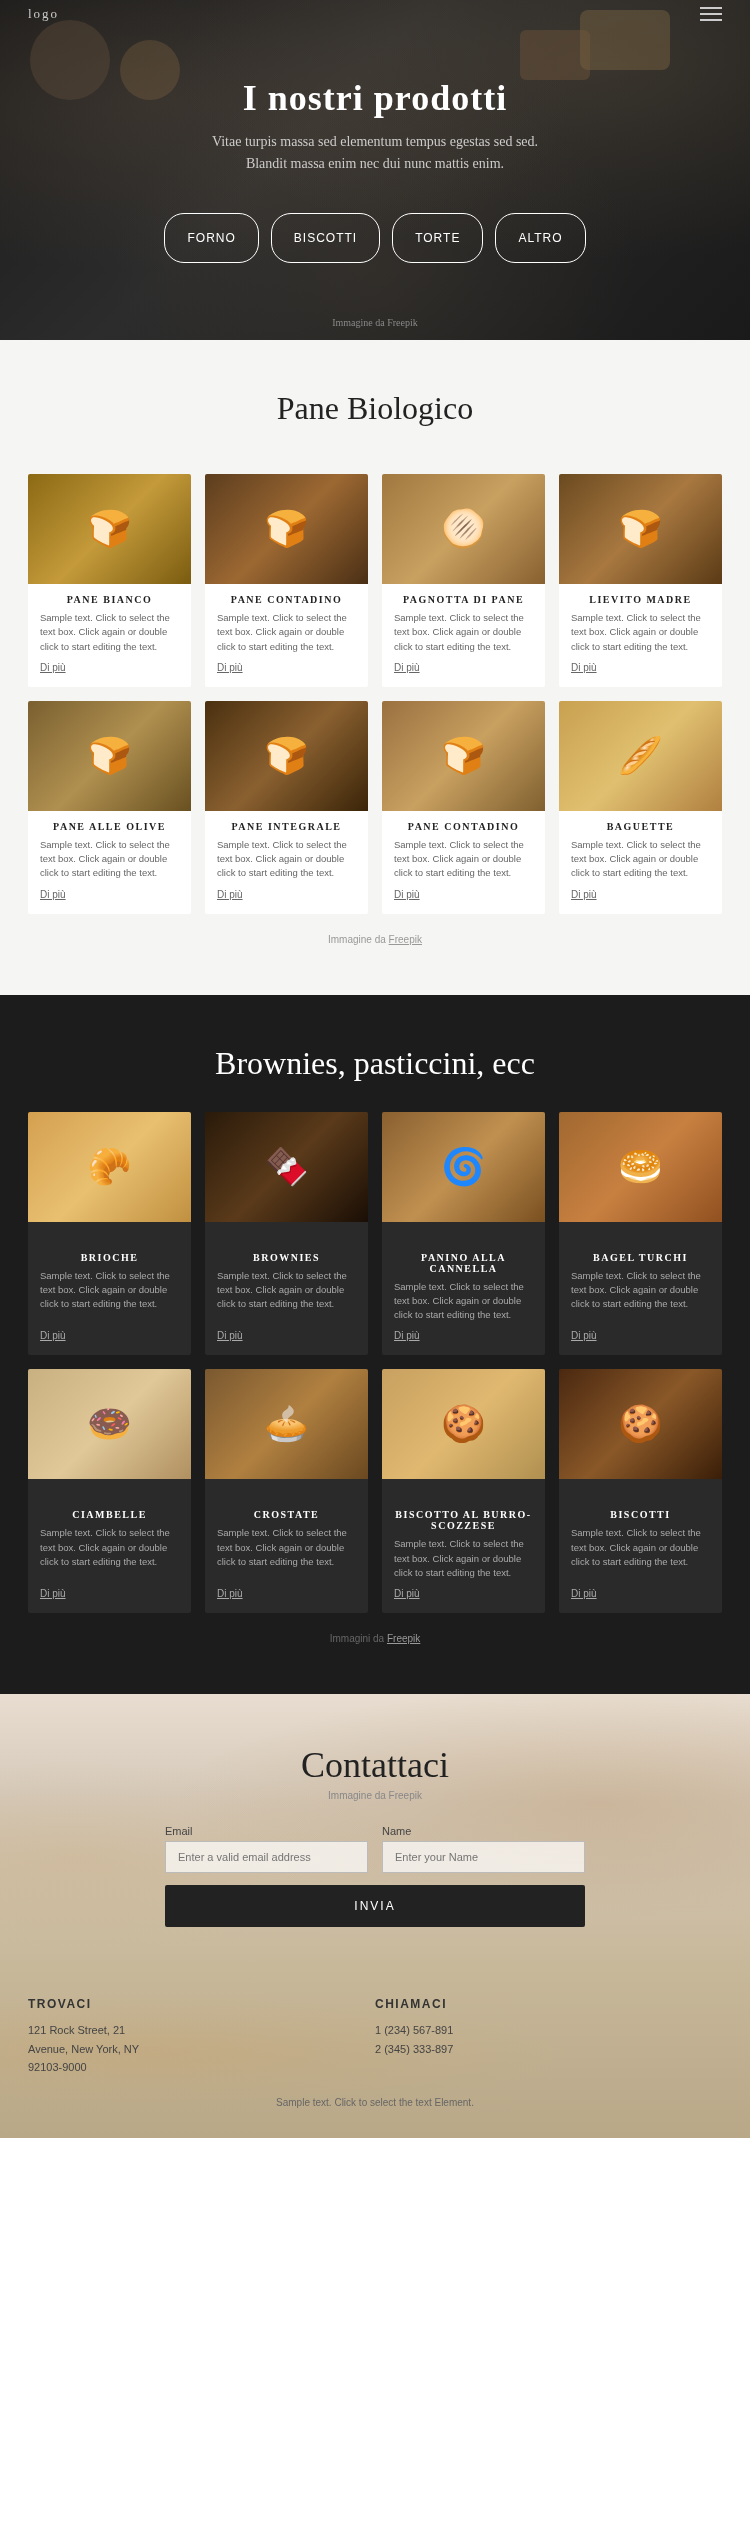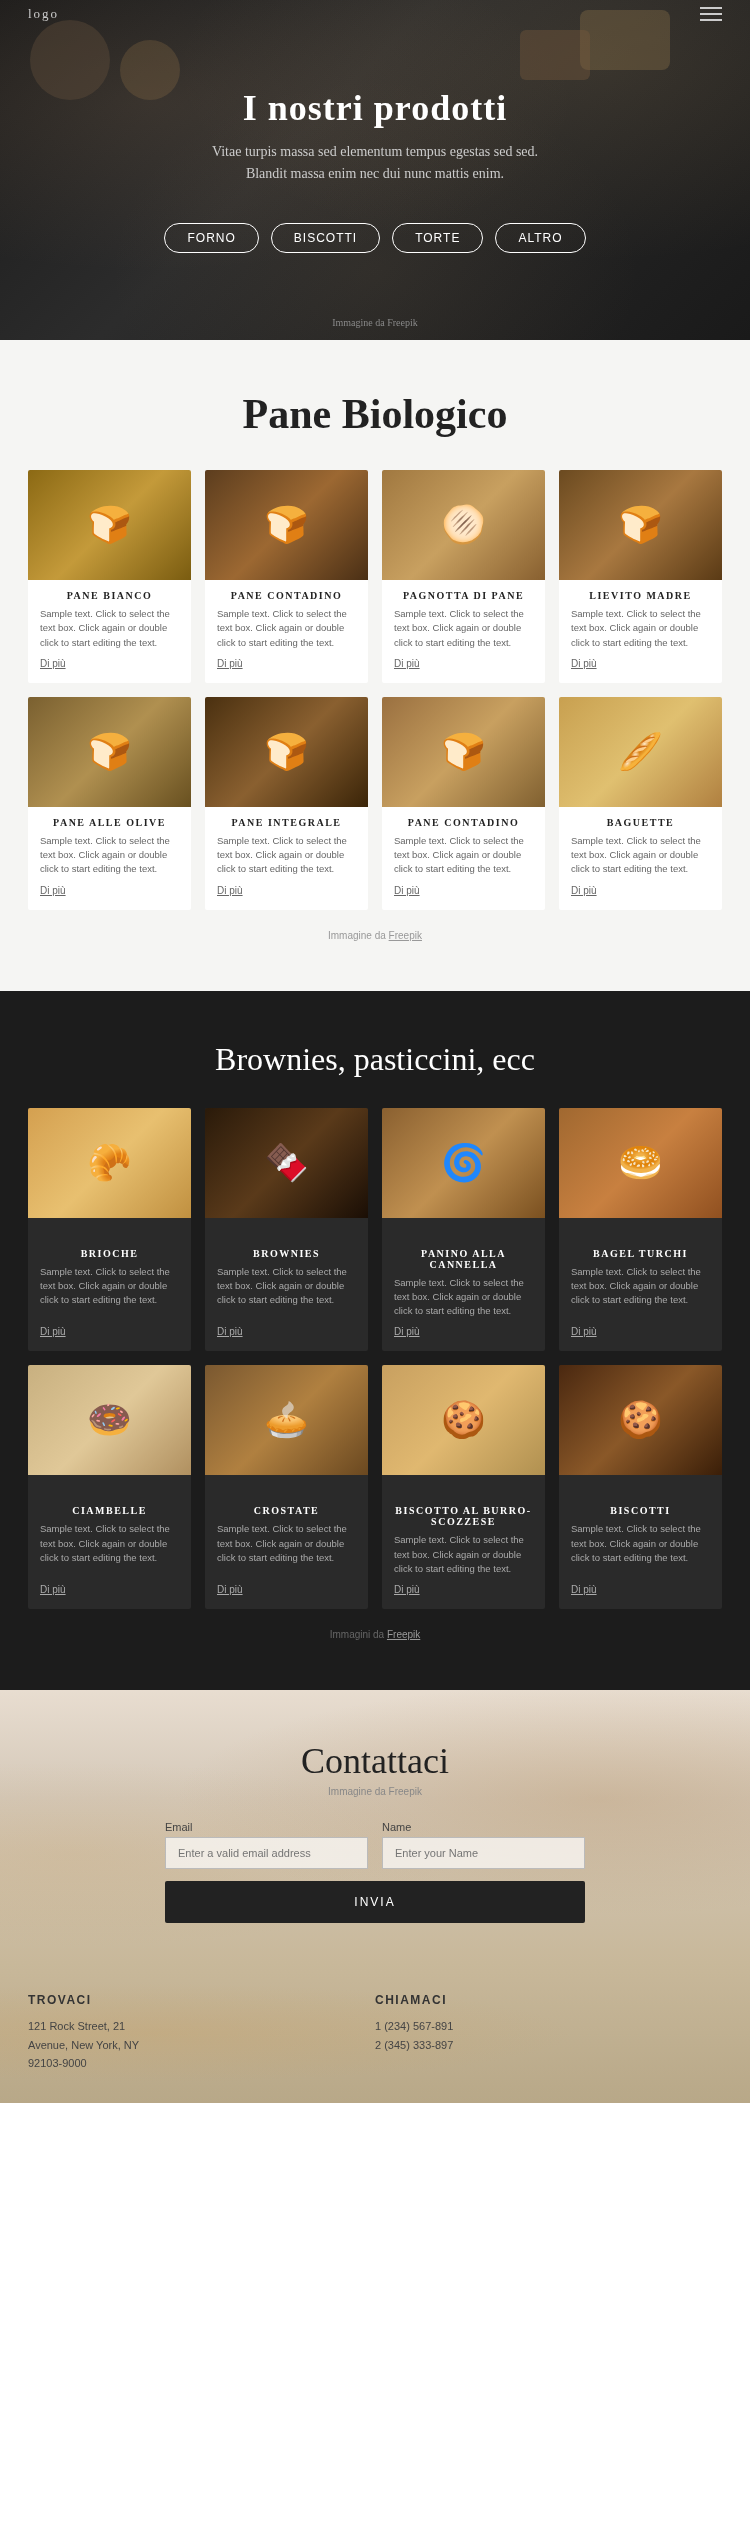--- a/index.html
+++ b/index.html
@@ -89,21 +89,21 @@
       display: flex;
       gap: 12px;
       margin-top: 22px;
       position: relative;
       z-index: 2;
     }
     .hero-btn {
       border: 1px solid #fff;
       color: #fff;
       background: transparent;
-      padding: 7px 22px;
+      padding: 17px 22px;
       border-radius: 20px;
       font-size: 12px;
       letter-spacing: 1px;
       cursor: pointer;
       text-transform: uppercase;
       margin-top: 16px;
     }
     .hero-img-credit {
       position: absolute;
       bottom: 12px;
@@ -116,24 +116,24 @@
     .section-light {
       background: #f5f5f3;
       padding: 50px 28px;
     }
     .section-dark {
       background: #1c1c1c;
       padding: 50px 28px;
     }
     .section-title {
       text-align: center;
-      font-size: 42px;
-      font-weight: 700;
+      font-size: 32px;
+      font-weight: 400;
       color: #222;
-      margin-bottom: 32px;
+      margin-bottom: 47px;
       font-family: 'Georgia', serif;
     }
     .section-title-dark {
       text-align: center;
       font-size: 32px;
       font-weight: 400;
       color: #fff;
       margin-bottom: 30px;
       font-family: 'Georgia', serif;
     }
@@ -617,13 +617,14 @@
   <div class="footer-columns">
     <div class="footer-col">
       <div class="footer-col-title">TROVACI</div>
       <div class="footer-col-text" id="trovaci-addr">121 Rock Street, 21<br>Avenue, New York, NY<br>92103-9000</div>
     </div>
     <div class="footer-col">
       <div class="footer-col-title">CHIAMACI</div>
       <div class="footer-col-text" id="chiamaci-phones">1 (234) 567-891<br>2 (345) 333-897</div>
     </div>
   </div>
+  <p class="footer-bottom-text">Sample text. Click to select the text Element.</p>
 </footer>
 
 </body></html>

